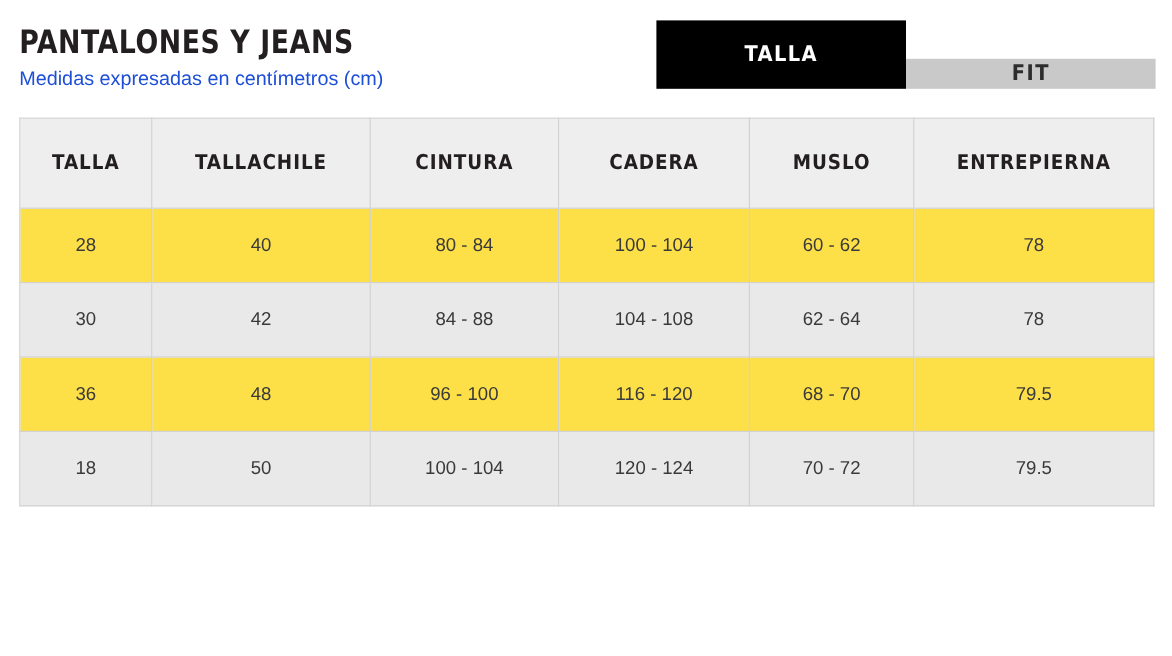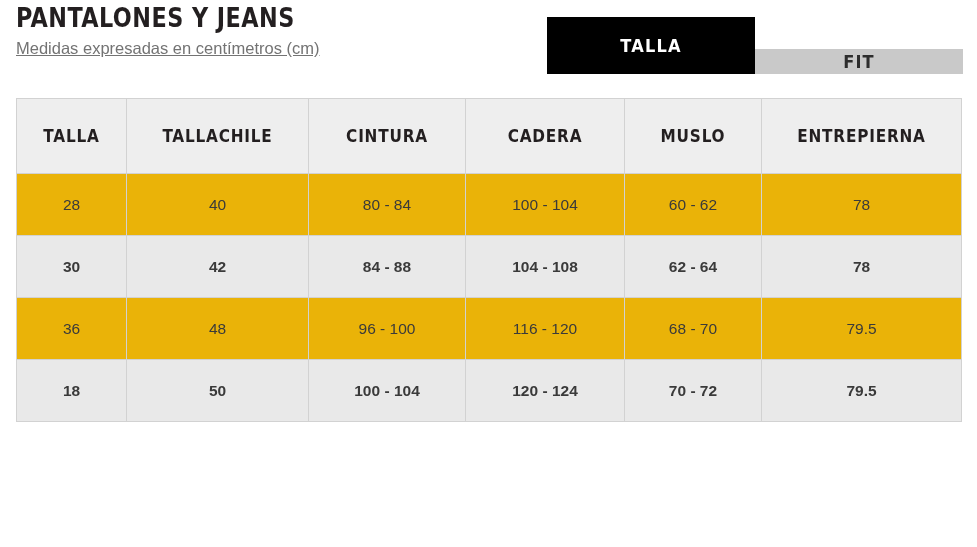--- a/index.html
+++ b/index.html
@@ -19,40 +19,39 @@
     position: relative;
     width: 977px;
     height: 547px;
     box-sizing: border-box;
   }
 
   
   .header {
     position: absolute;
     left: 16px;
-    top: 2px;
+    top: 20px;
     width: 520px;
   }
   .title {
     font-family: "DejaVu Sans Condensed", "Liberation Sans Narrow", "Liberation Sans", sans-serif;
     font-weight: bold;
     font-size: 27px;
     letter-spacing: 0.5px;
     color: #231f20;
     margin: 0 0 6px 0;
     text-transform: uppercase;
     transform: scaleX(0.92);
     transform-origin: left center;
   }
   .subtitle {
     font-size: 16.5px;
-    color: #737373;
+    color: #1d4ed8;
     margin: 0;
     font-weight: normal;
-    text-decoration: underline;
   }
 
   
   .tabs {
     position: absolute;
     left: 547px;
     top: 17px;
     display: flex;
     width: 416px;
     height: 57px;
@@ -107,22 +106,22 @@
     letter-spacing: 0.8px;
     text-transform: uppercase;
     color: #231f20;
   }
   table.size-table tbody td {
     height: 59px;
     font-size: 15.5px;
     color: #3a3a3a;
     font-weight: normal;
   }
-  tbody tr.odd td  { background: #eab308; }
-  tbody tr.even td { background: #e9e9e9; font-weight: bold; }
+  tbody tr.odd td  { background: #fde047; }
+  tbody tr.even td { background: #e9e9e9; }
 
   
   col.c0 { width: 110px; }
   col.c1 { width: 182px; }
   col.c2 { width: 157px; }
   col.c3 { width: 159px; }
   col.c4 { width: 137px; }
   col.c5 { width: 200px; }
 </style>
 </head>

